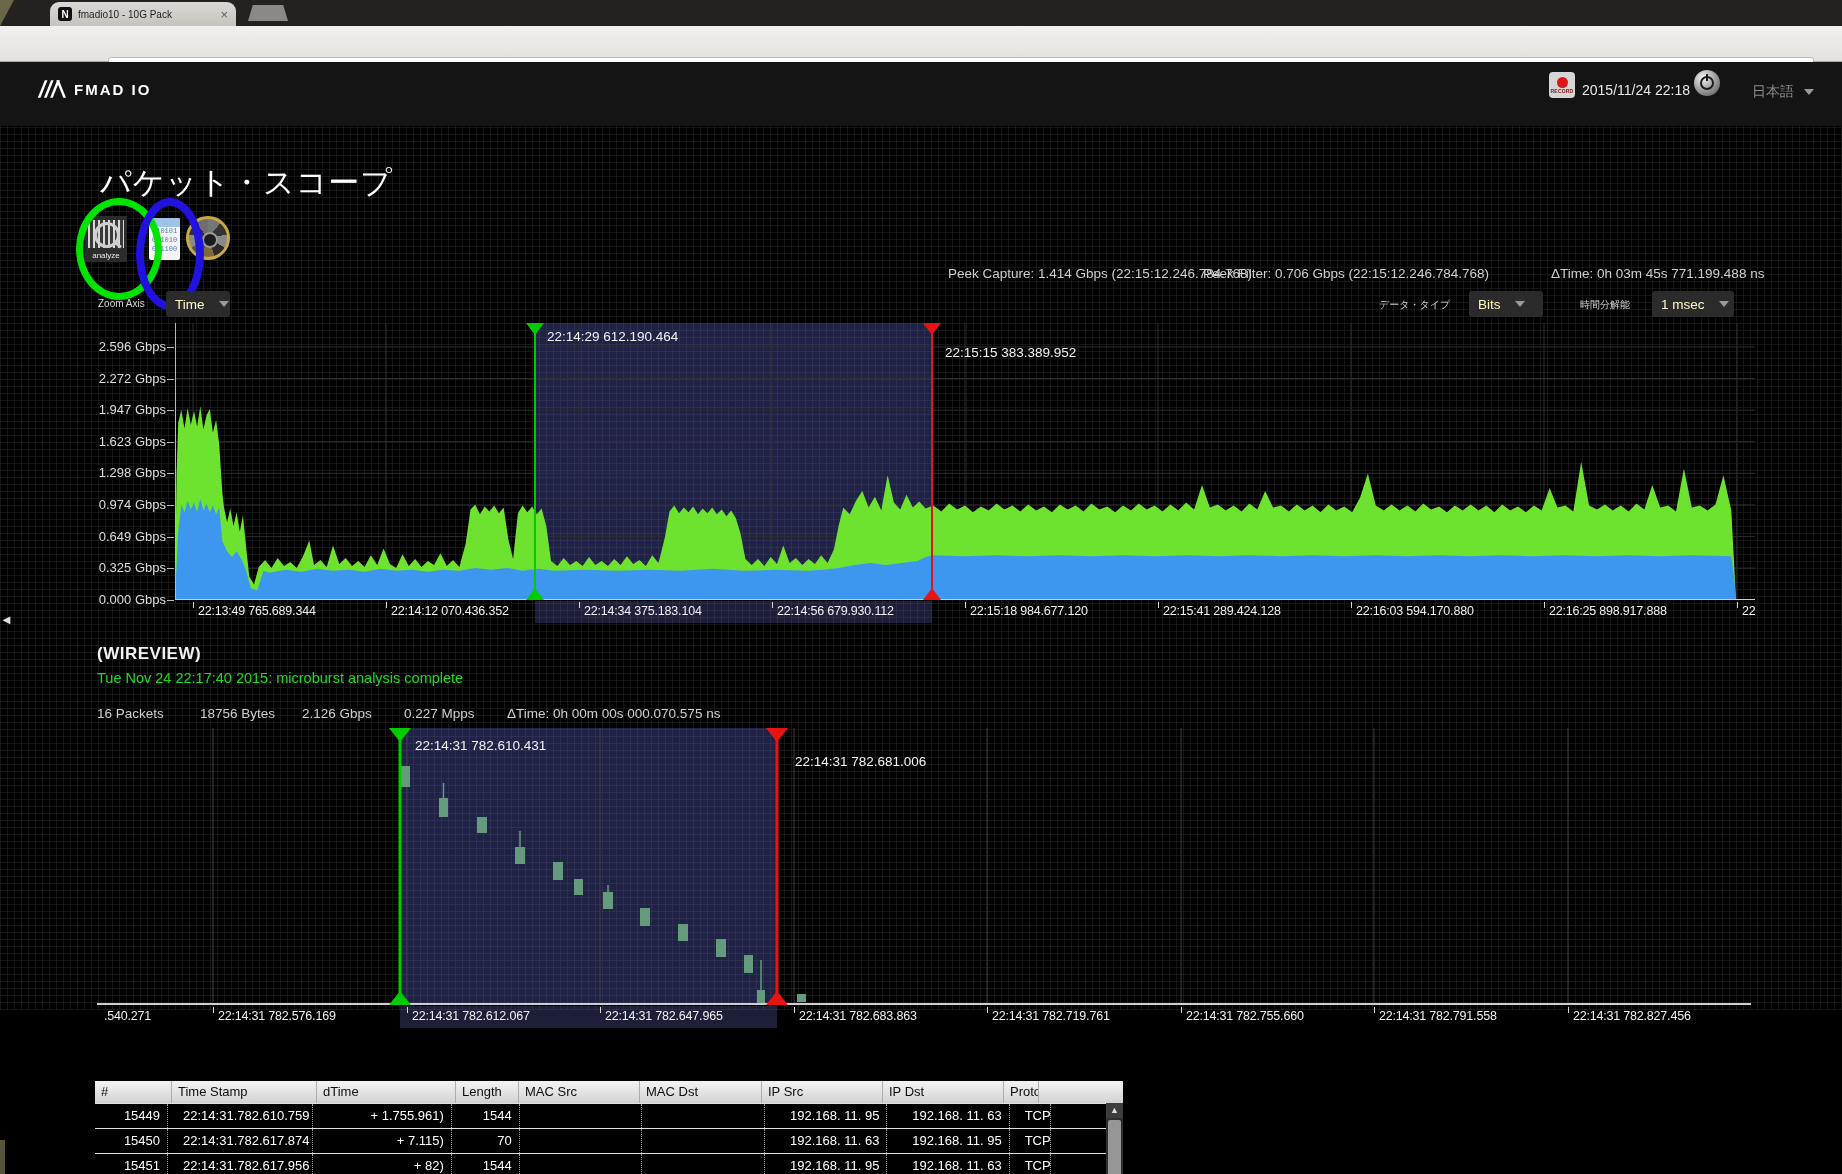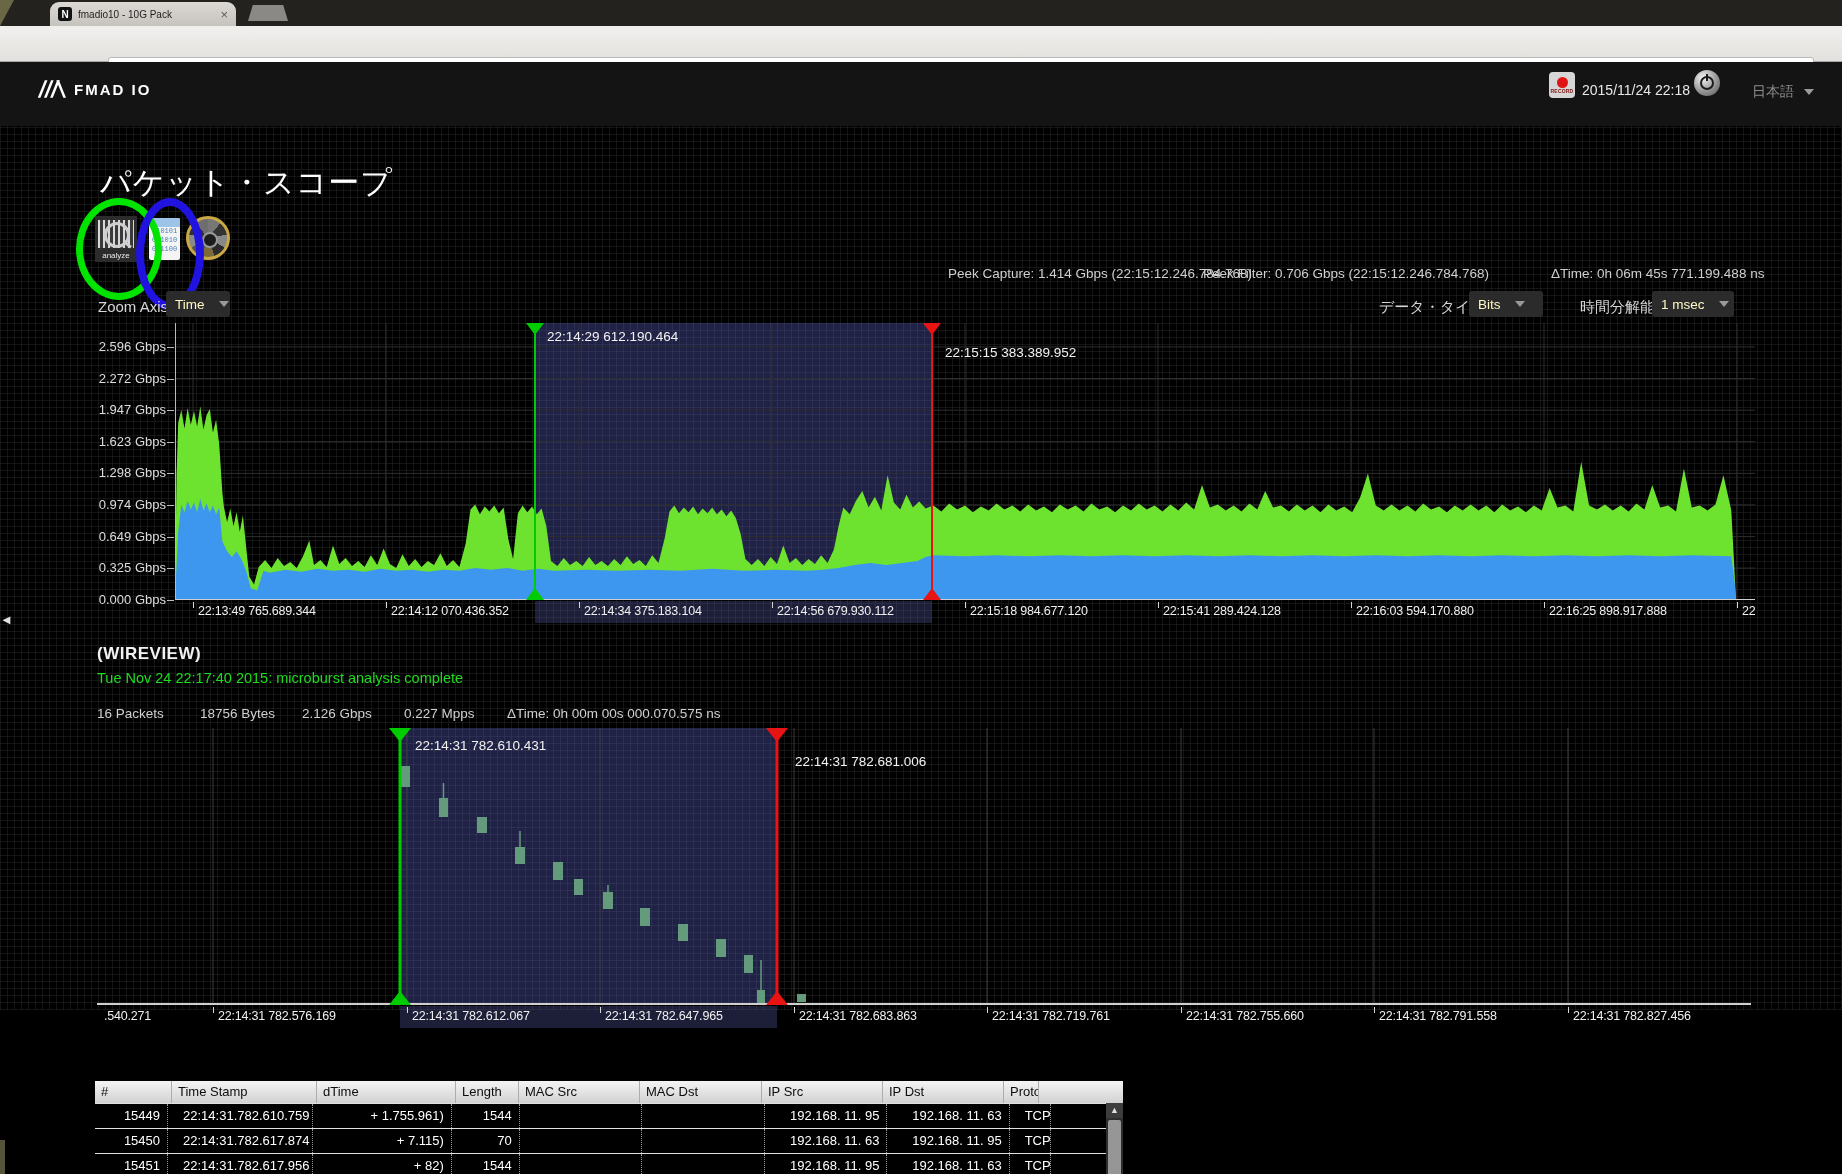--- a/index.html
+++ b/index.html
@@ -50,41 +50,41 @@
   #lang-select{left:1752px;top:83px;display:flex;align-items:center;gap:10px;}
   #lang-label{font-size:14px;color:#8d8d8d;}
   .chev{width:0;height:0;border-left:5px solid transparent;border-right:5px solid transparent;border-top:6px solid #9a9a9a;}
 
   
   #content{left:0;top:126px;width:1842px;height:884px;
     background-image:repeating-linear-gradient(0deg,rgba(38,38,38,.55) 0 1px,transparent 1px 7px),
                      repeating-linear-gradient(90deg,rgba(38,38,38,.55) 0 1px,transparent 1px 7px);}
   #page-title{left:100px;top:36px;font-size:31px;color:#fff;letter-spacing:1px;}
 
-  #icon-analyze{left:95px;top:90px;width:42px;height:46px;background:#2c2c2c;overflow:hidden;}
+  #icon-analyze{left:85px;top:90px;width:42px;height:46px;background:#2c2c2c;overflow:hidden;}
   #barcode{position:absolute;left:3px;top:4px;width:36px;height:28px;
            background:repeating-linear-gradient(90deg,#d8d8d8 0 2px,#3a3a3a 2px 5px);}
   #lens{position:absolute;left:9px;top:6px;width:20px;height:20px;border:3px solid #cfcfcf;border-radius:50%;}
   #lens-handle{position:absolute;left:28px;top:27px;width:9px;height:3px;background:#cfcfcf;transform:rotate(40deg);}
   #analyze-label{position:absolute;left:0;bottom:2px;width:100%;text-align:center;font-size:8px;color:#e8e8e8;}
   #icon-binfile{left:149px;top:92px;width:31px;height:42px;background:#f4f4f4;border-radius:2px;overflow:hidden;}
   #binfile-top{height:9px;background:#9ec3e8;}
   .binline{font-family:"Liberation Mono",monospace;font-size:7px;line-height:9px;color:#4a7fb5;padding-left:3px;}
   #icon-wheel{left:186px;top:90px;width:44px;height:44px;border-radius:50%;border:3px solid #c9a944;box-sizing:border-box;
       background:conic-gradient(#777 0 40deg,#333 40deg 80deg,#888 80deg 120deg,#2a2a2a 120deg 160deg,#7c6a3a 160deg 200deg,
                  #555 200deg 240deg,#8a8a8a 240deg 280deg,#303030 280deg 320deg,#6e6e6e 320deg 360deg);}
   #icon-wheel:after{content:"";position:absolute;left:13px;top:13px;width:12px;height:12px;border-radius:50%;
       background:#1c1c1c;border:2px solid #999;}
   #annot-green{left:76px;top:72px;width:72px;height:88px;border:7px solid #00e400;border-radius:50%;}
   #annot-blue{left:136px;top:72px;width:52px;height:96px;border:8px solid #2012df;border-radius:50%;}
 
   .statline{top:140px;font-size:13.5px;color:#cfcfcf;white-space:nowrap;}
   #peek-capture{left:948px;} #peek-filter{left:1203px;} #delta-time{left:1551px;}
 
-  .ctl-label{font-size:15px;color:#d6d6d6;white-space:nowrap;}
+  .ctl-label{font-size:10px;color:#d6d6d6;white-space:nowrap;}
   .dropdown{background:#2b2b2b;border-radius:3px;height:26px;display:flex;align-items:center;
             padding:0 9px;gap:14px;box-sizing:border-box;}
   .dropdown span{font-size:13.5px;color:#fef9c3;white-space:nowrap;}
 
   
   .ylab{position:absolute;width:128px;text-align:right;font-size:13px;color:#dcdcdc;white-space:nowrap;}
   .ytickmark{position:absolute;width:7px;height:1px;background:#b9b9b9;}
   .axisstrip{position:absolute;height:22px;overflow:hidden;}
   .axis-sel{position:absolute;top:0;height:22px;background:rgba(82,88,160,0.35);}
   .xtickmark{position:absolute;top:1px;width:1px;height:6px;background:#d8d8d8;}
@@ -172,21 +172,21 @@
       <div class="binline">010101</div>
       <div class="binline">011010</div>
       <div class="binline">011100</div>
     </div>
     <div id="icon-wheel" class="abs"></div>
     <div id="annot-green" class="abs"></div>
     <div id="annot-blue" class="abs"></div>
 
     <div id="peek-capture" class="abs statline">Peek Capture: 1.414 Gbps (22:15:12.246.784.768)</div>
     <div id="peek-filter" class="abs statline">Peek Filter: 0.706 Gbps (22:15:12.246.784.768)</div>
-    <div id="delta-time" class="abs statline">ΔTime: 0h 06m 45s 771.199.488 ns</div>
+    <div id="delta-time" class="abs statline">ΔTime: 0h 03m 45s 771.199.488 ns</div>
 
     <div class="abs ctl-label" style="left:98px;top:172px;">Zoom Axis</div>
     <div class="abs dropdown" style="left:166px;top:165px;width:64px;">
       <span>Time</span>
       <span class="chev"></span>
     </div>
     <div class="abs ctl-label" style="left:1379px;top:172px;">データ・タイプ</div>
     <div class="abs dropdown" style="left:1469px;top:165px;width:74px;">
       <span>Bits</span>
       <span class="chev"></span>

